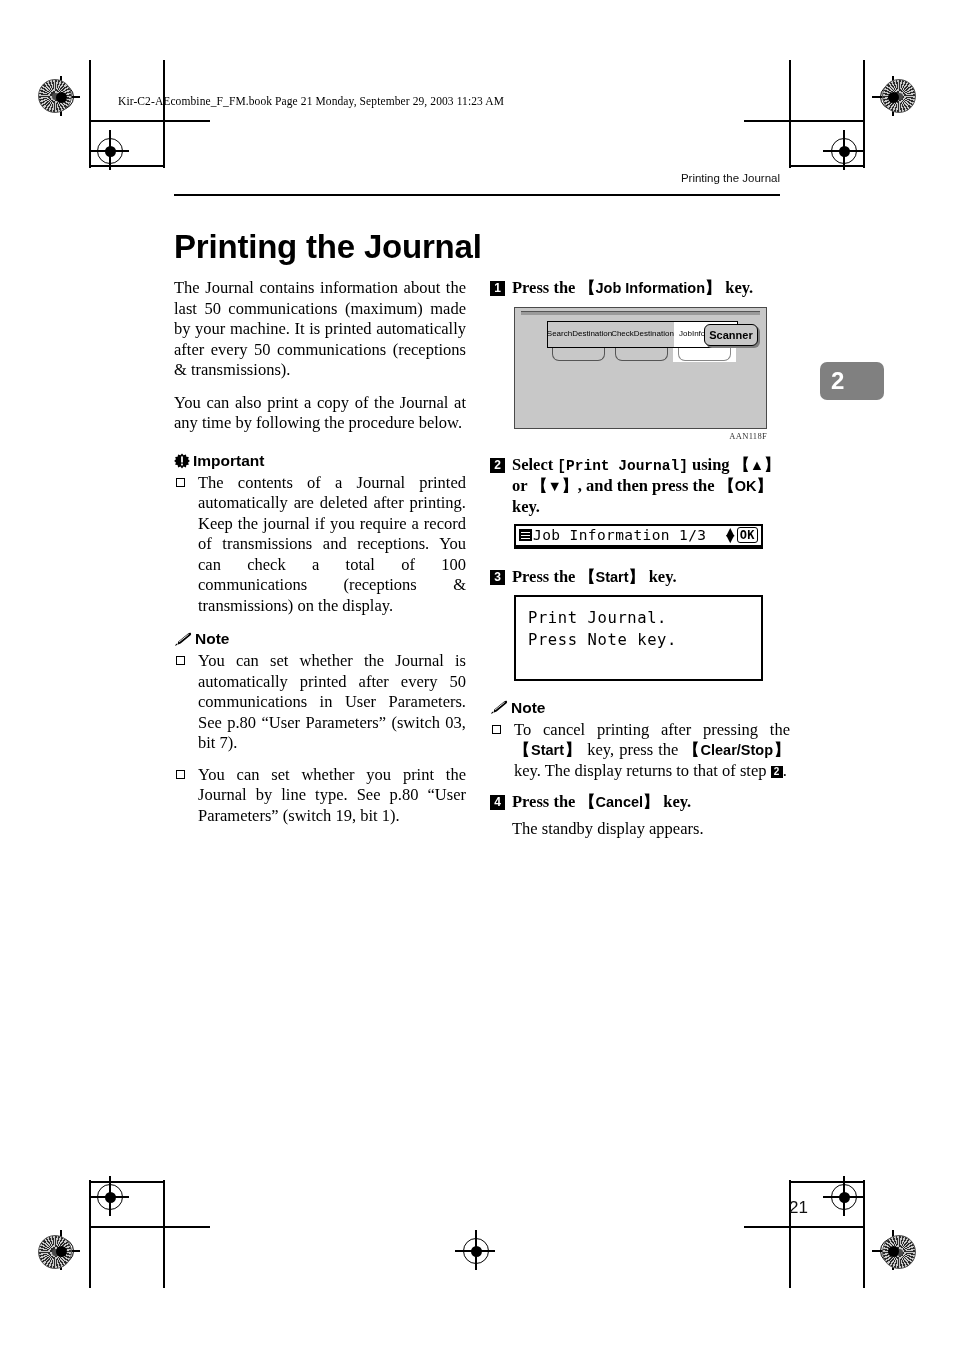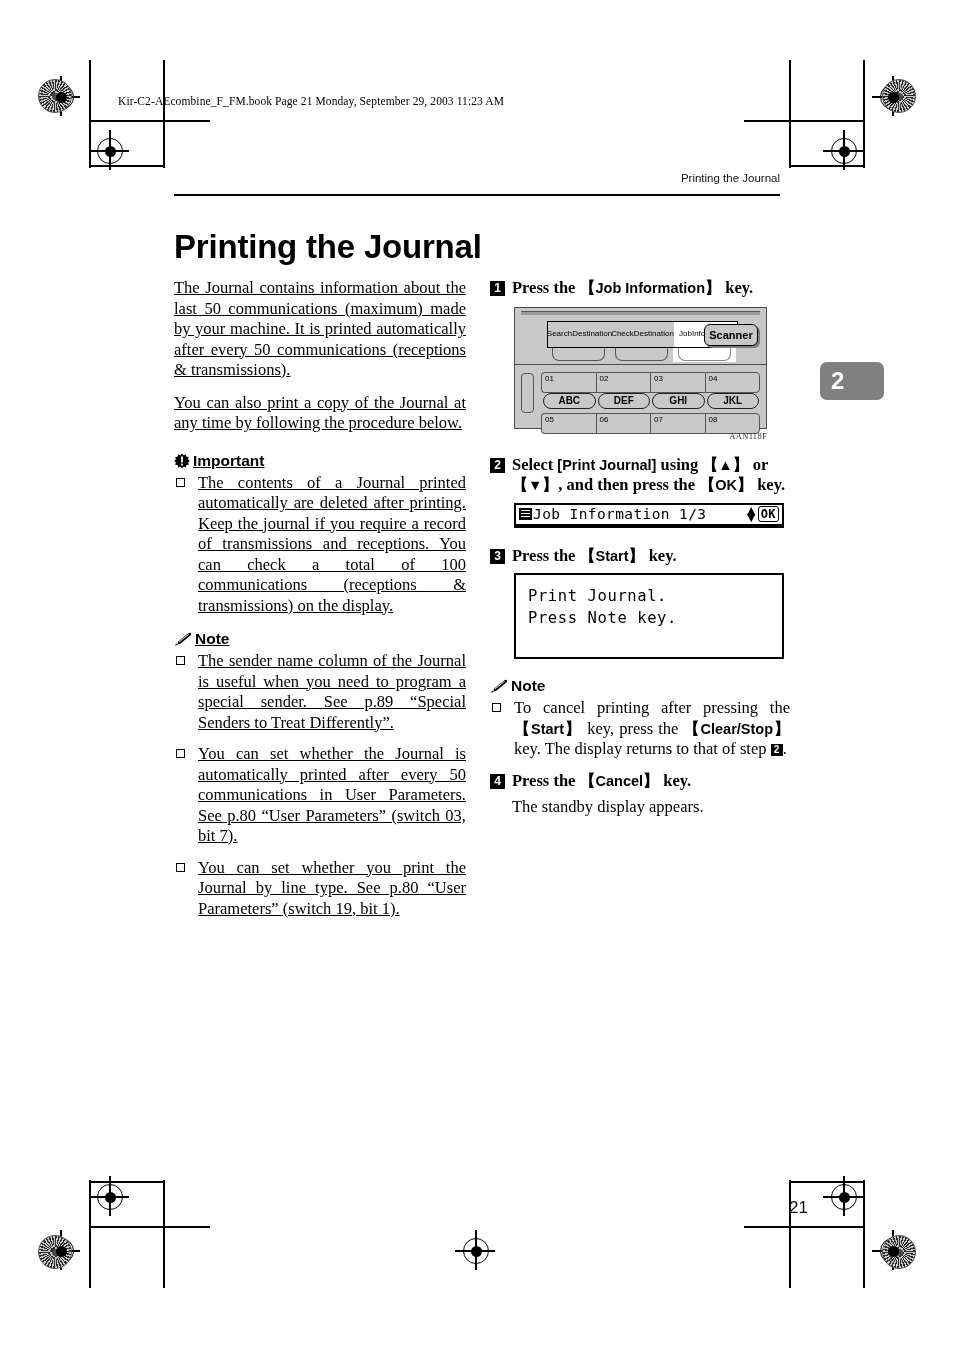--- a/index.html
+++ b/index.html
@@ -121,21 +121,21 @@
     font-weight: bold;
     font-size: 24px;
   }
 
   
   .col {
     position: absolute;
     top: 278px;
     width: 292px;
   }
-  .col-left  { left: 174px; text-decoration: underline; }
+  .col-left  { left: 174px; }
   .col-right { left: 490px; width: 300px; }
 
   p.body {
     margin: 0 0 12px 0;
     font-size: 16.5px;
     line-height: 20.5px;
     text-align: justify;
     text-justify: inter-word;
     hyphens: manual;
   }
@@ -210,21 +210,21 @@
     line-height: 20.5px;
   }
   .kb {
     font-family: "Liberation Sans", sans-serif;
     font-weight: bold;
     font-size: 14.5px;
     white-space: nowrap;
   }
   .br { font-family: "Liberation Sans", sans-serif; font-weight: bold; font-size: 16px; }
   .sqb {
-    font-family: Liberation Sans, sans-serif;
+    font-family: Liberation Mono, monospace;
     font-weight: bold;
     font-size: 14.5px;
   }
   .inline-num {
     display: inline-block;
     width: 12px; height: 12px;
     background: #000;
     color: #fff;
     font-family: "Liberation Sans", sans-serif;
     font-weight: bold;
@@ -404,21 +404,21 @@
     top: 124px;
     font-family: Liberation Serif, serif;
     font-size: 8.5px;
     color: #333;
     letter-spacing: 0.3px;
   }
 
   
   .lcd {
     margin: 7px 0 4px 24px;
-    width: 270px;
+    width: 249px;
     box-sizing: border-box;
     border: 2.5px solid #000;
     background: #fff;
     position: relative;
     font-family: "DejaVu Sans Mono", monospace;
   }
   .lcd-titlebar {
     display: flex;
     align-items: center;
     border-bottom: 2.2px solid #000;
@@ -593,24 +593,20 @@
         <path d="M16.8 1.1 C17.4 1.9 17.2 2.9 16.3 3.6 L6.6 11.4 L3.4 12.8 L4.3 9.4
                  L14.1 1.6 C15.0 0.9 16.2 0.4 16.8 1.1 Z" fill="#000"></path>
         <path d="M3.4 12.8 L1.0 13.9 L2.2 11.6 Z" fill="#000"></path>
         <path d="M5.1 9.9 L14.6 2.3" stroke="#fff" stroke-width="0.9" fill="none"></path>
       </svg>
     </span>
     <span>Note</span>
   </div>
 
   <ul class="bullets">
-    <li>
-      <span class="sq"></span>
-      <span>The sender name column of the Journal is useful when you need to program a special sender. See p.89 “Special Senders to Treat Differently”.</span>
-    </li>
     <li>
       <span class="sq"></span>
       <span>You can set whether the Journal is automatically printed after every 50 communications in User Parameters. See p.80 “User Parameters” (switch 03, bit 7).</span>
     </li>
     <li>
       <span class="sq"></span>
       <span>You can set whether you print the Journal by line type. See p.80 “User Parameters” (switch 19, bit 1).</span>
     </li>
   </ul>
 </div>
@@ -650,44 +646,20 @@
         <div class="slot">
             <i></i>
           </div>
         <div class="slot sel">
             <i></i>
           </div>
       </div>
 
       <div class="scanner-key">Scanner</div>
 
-      <div class="panel-lower">
-        <div class="side-tab"></div>
-
-        <div class="num-row r1">
-          <div class="num-cell">01</div>
-          <div class="num-cell">02</div>
-          <div class="num-cell">03</div>
-          <div class="num-cell">04</div>
-        </div>
-
-        <div class="letter-row">
-          <div class="letter-key">ABC</div>
-          <div class="letter-key">DEF</div>
-          <div class="letter-key">GHI</div>
-          <div class="letter-key">JKL</div>
-        </div>
-
-        <div class="num-row r2">
-          <div class="num-cell">05</div>
-          <div class="num-cell">06</div>
-          <div class="num-cell">07</div>
-          <div class="num-cell">08</div>
-        </div>
-      </div>
     </div>
     <div class="fig-code">AAN118F</div>
   </div>
 
   <div class="step" style="margin-top:26px;">
     <div class="step-num">2</div>
     <div class="step-text"><span>Select </span><span class="sqb">[Print Journal]</span><span> using </span><span class="br">【</span><span class="kb">▲</span><span class="br">】</span><span> or </span><span class="br">【</span><span class="kb">▼</span><span class="br">】</span><span>, and then press the </span><span class="br">【</span><span class="kb">OK</span><span class="br">】</span><span> key.</span></div>
   </div>
 
   <div class="lcd">

